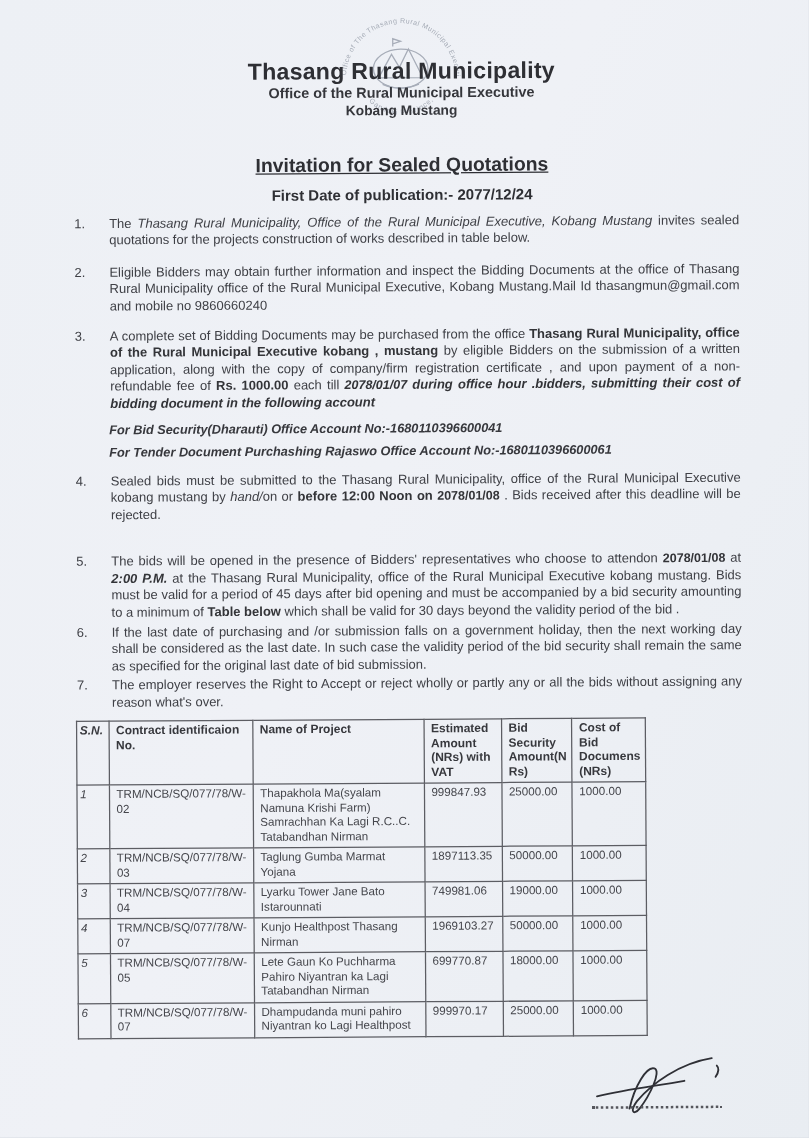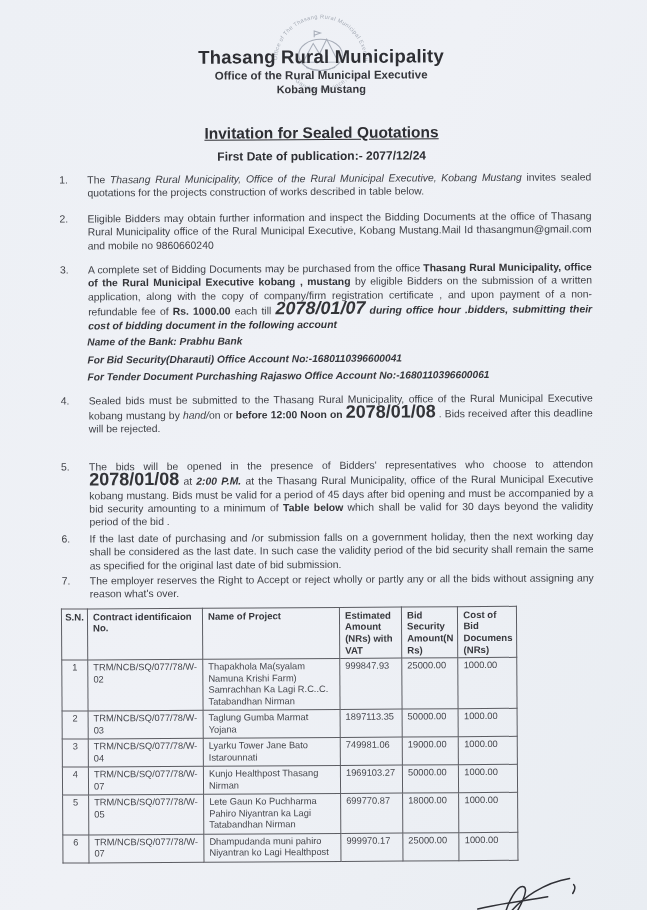--- a/index.html
+++ b/index.html
@@ -21,31 +21,31 @@
   .content{margin:9px 54px 0 60px;font-size:10.4px;line-height:13.4px;text-align:justify;}
   .item{display:flex;margin-bottom:12px;}
   .item.tight{margin-bottom:2px;}
   .item.wide{margin-bottom:24px;}
   .item.nogap{margin-bottom:3px;}
   .num{width:28px;flex:none;padding-left:1px;}
   .itext{flex:1;}
   .itext span.b{font-weight:700;color:#333438;}
   .itext span.i{font-style:italic;}
   .itext span.u{}
-  .itext span.big{font-size:18px;line-height:12px;}
+  .itext span.big{font-size:10px;line-height:12px;}
   
   .bank{margin:2px 0 10px 28px;font-style:italic;font-weight:700;font-size:10.2px;color:#37383d;}
   .bank .brow{margin-bottom:5px;line-height:12.5px;}
   .bank .row1{display:flex;}
   .bank .row1 .bl{width:240px;flex:none;}
   
   table{border-collapse:collapse;margin:7px 0 0 60px;font-size:9.3px;line-height:11.5px;color:#45464c;background:transparent;}
   th,td{border:1px solid #5c5d63;padding:2px 4px 2px 5px;vertical-align:top;text-align:left;}
   th{font-weight:700;font-size:9.6px;line-height:11.6px;color:#37383d;}
-  td:first-child,th:first-child{text-align:center;padding-left:2px;padding-right:2px;}
+  td:first-child,th:first-child{text-align:left;padding-left:2px;padding-right:2px;font-style:italic;}
   
   .sig{margin:12px 50px 0 0;display:flex;flex-direction:column;align-items:flex-end;}
   .sig .mark{margin-right:18px;margin-bottom:-14px;}
   .sig .dots{width:104px;border-top:2px dotted #55565c;margin-right:22px;}
 </style>
 </head>
 <body>
 
 <div class="sheet">
   <div class="doc">
@@ -89,21 +89,20 @@
         <div class="itext"><span>Eligible Bidders may obtain further information and  inspect the Bidding Documents at the office of Thasang Rural Municipality office of the Rural Municipal Executive, Kobang  Mustang.Mail Id </span><span class="u">thasangmun@gmail.com</span><span> and mobile no 9860660240</span></div>
       </div>
 
       <div class="item" style="margin-bottom:4px">
         <div class="num">3.</div>
         <div class="itext"><span>A complete set of Bidding Documents may be purchased from the office </span><span class="b">Thasang Rural Municipality, office of the Rural Municipal Executive kobang , mustang</span><span> by eligible Bidders on the submission of a written application, along with the copy of company/firm registration certificate , and upon  payment of a non-refundable fee of </span><span class="b">Rs. 1000.00</span><span> each  till </span><span class="b i big">2078/01/07</span><span> </span><span class="b i">during office hour .bidders, submitting their cost  of  bidding  document  in  the following account</span></div>
       </div>
 
       <div class="bank">
         <div class="brow row1">
-          <span class="bl">Name of the Bank: Prabhu Bank</span>
         </div>
         <div class="brow">For Bid Security(Dharauti) Office Account No:-1680110396600041</div>
         <div class="brow">For Tender Document Purchashing Rajaswo Office Account No:-1680110396600061</div>
       </div>
 
       <div class="item wide">
         <div class="num">4.</div>
         <div class="itext"><span>Sealed bids must be submitted to the Thasang Rural Municipality, office of the Rural Municipal Executive kobang mustang by </span><span class="i">hand/</span><span>on or </span><span class="b">before 12:00 Noon on </span><span class="b big">2078/01/08</span><span> . Bids received after this deadline will be rejected.</span></div>
       </div>
 

